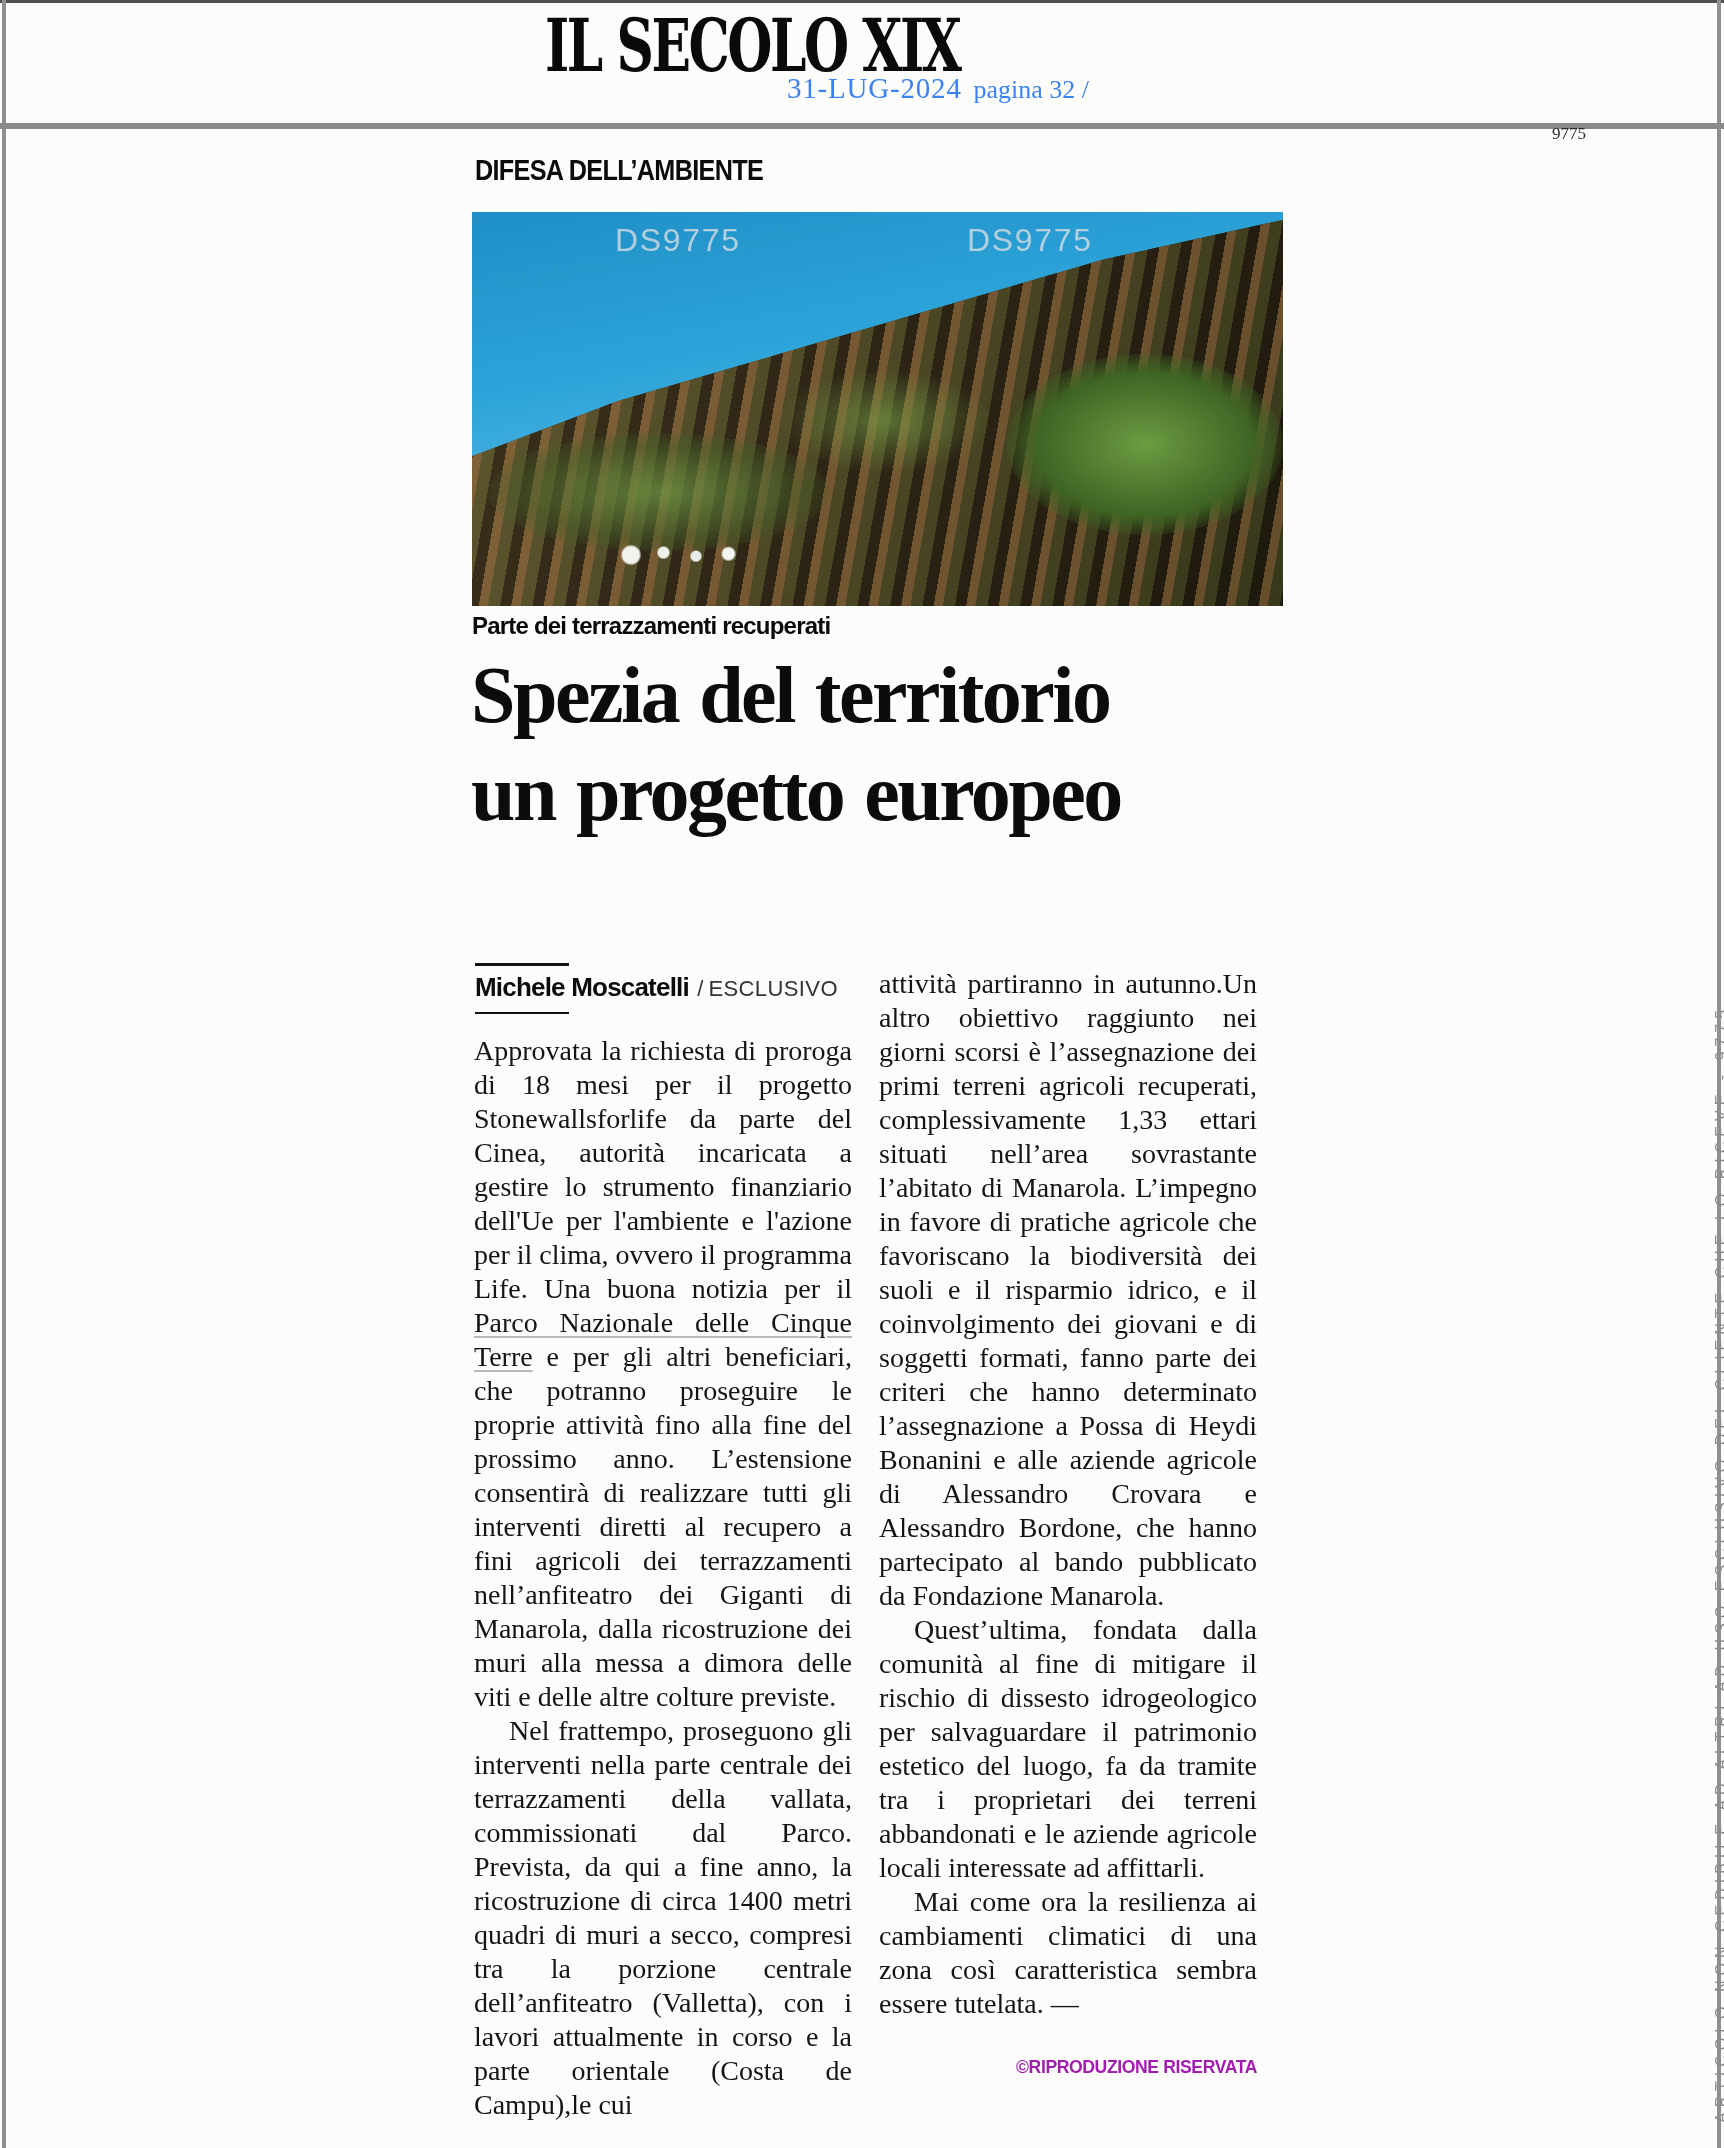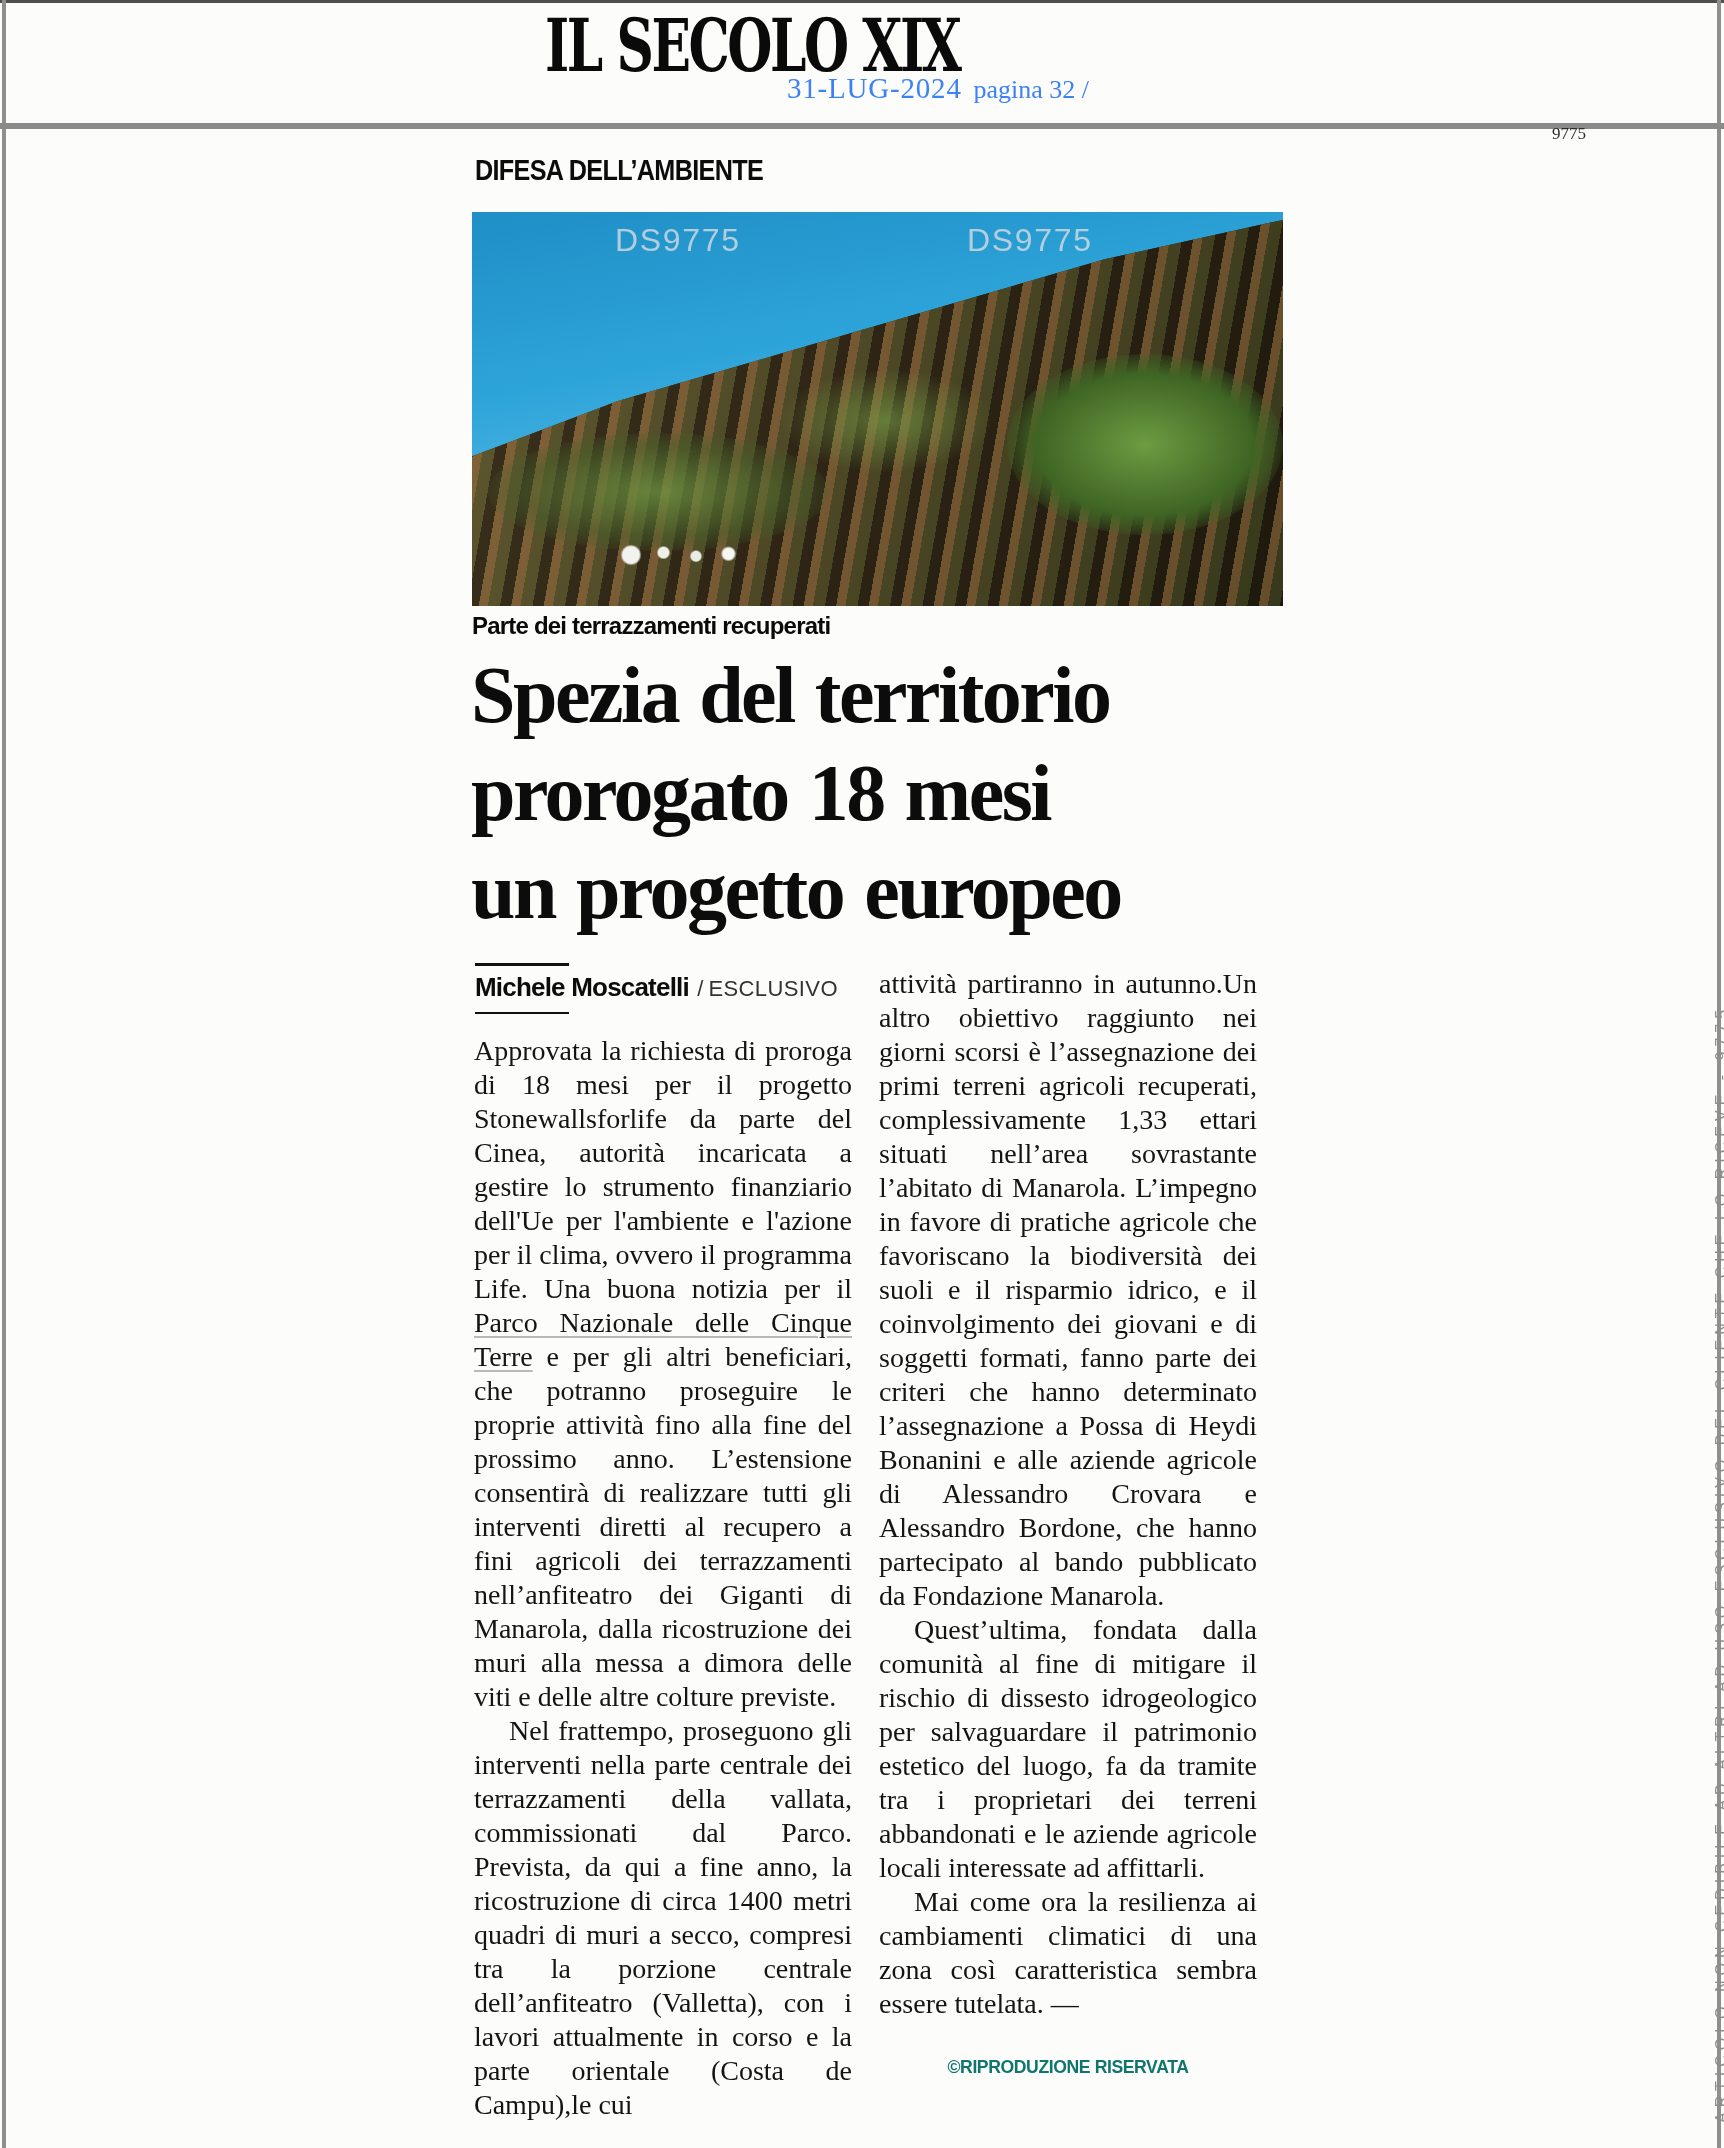--- a/index.html
+++ b/index.html
@@ -103,22 +103,22 @@
   .col{
     position:absolute;width:378px;
     font-size:28px;line-height:34px;text-align:justify;color:#141414;
   }
   .col1{left:474px;top:1034px;height:1114px;overflow:hidden;}
   .col2{left:879px;top:967px;height:1181px;overflow:hidden;}
   .body-par{margin:0;}
   .body-par.indent{text-indent:35px;}
   .link-underline{text-decoration:underline;text-decoration-color:#b9b9b9;text-decoration-thickness:1.7px;text-underline-offset:4.2px;}
   .closing{
-    text-align:center;font-family:"Liberation Sans", sans-serif;font-weight:bold;
-    font-size:17.6px;letter-spacing:-0.4px;color:#0f766e;margin-top:28.5px;
+    text-align:right;font-family:"Liberation Sans", sans-serif;font-weight:bold;
+    font-size:17.6px;letter-spacing:-0.4px;color:#a21caf;margin-top:28.5px;
   }
 
   
   .v-watermark{
     position:absolute;left:1713px;top:394px;height:1729px;width:20px;
     writing-mode:vertical-rl;transform:rotate(180deg);
     font-family:"Liberation Sans", sans-serif;font-size:16px;letter-spacing:5px;
     color:#8d8d8d;white-space:nowrap;
   }
 </style>
@@ -146,21 +146,20 @@
     <div class="veg veg3"></div>
     <div class="rocks"></div>
     <div class="photo-wm wm1">DS9775</div>
     <div class="photo-wm wm2">DS9775</div>
   </div>
 
   <div class="caption">Parte dei terrazzamenti recuperati</div>
 
   <div class="headline">
     <div>Spezia del territorio</div>
-    <div>prorogato 18 mesi</div>
     <div>un progetto europeo</div>
   </div>
 
   <div class="byline">
     <div class="byline-rule"></div>
     <div class="byline-row"><span class="byline-author">Michele Moscatelli</span><span class="byline-sep">/</span><span class="byline-loc">ESCLUSIVO</span></div>
     <div class="byline-rule"></div>
   </div>
 
   <div class="col col1" id="col1">

